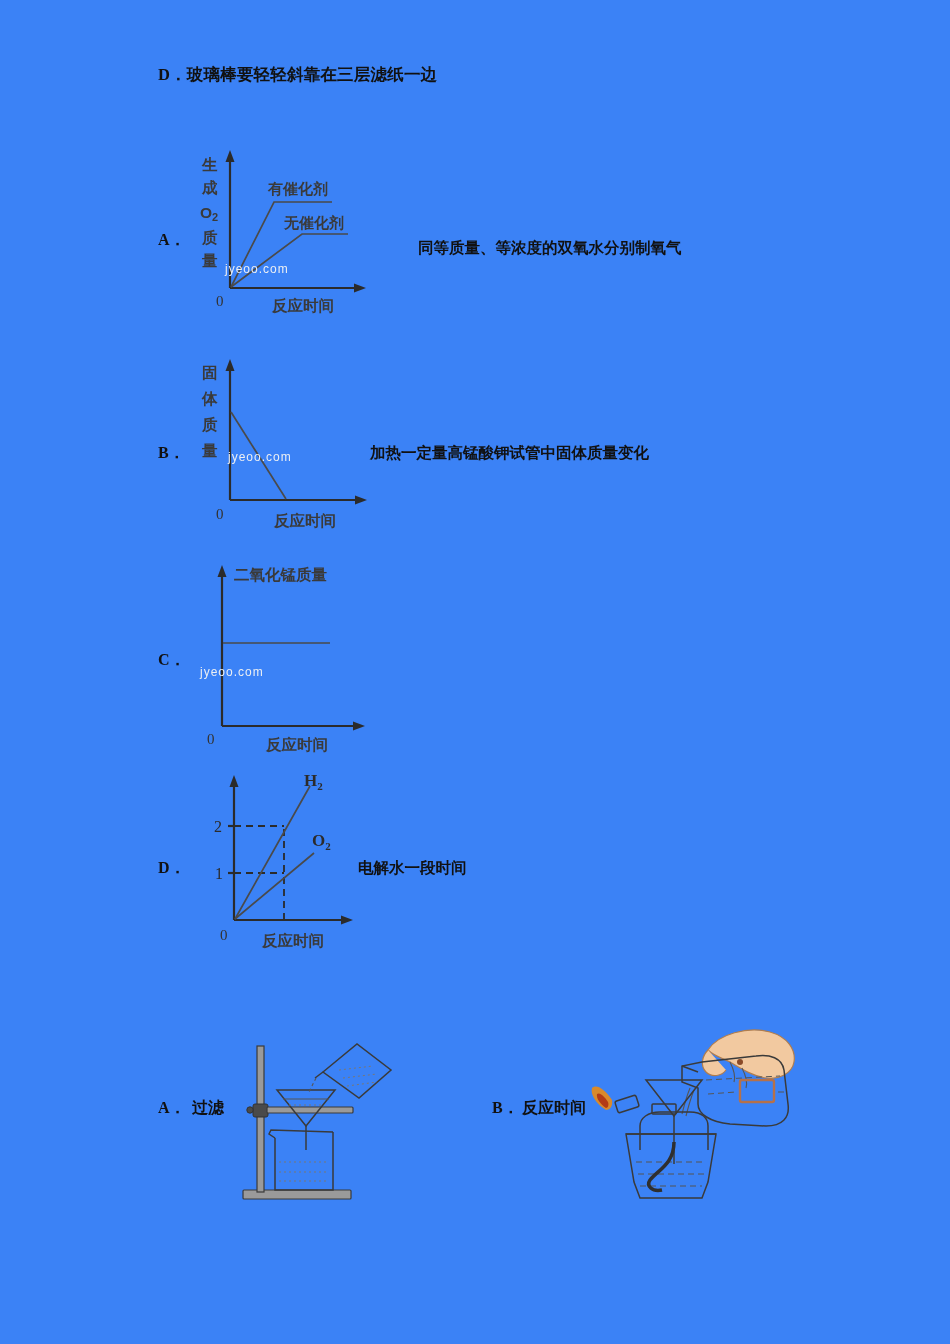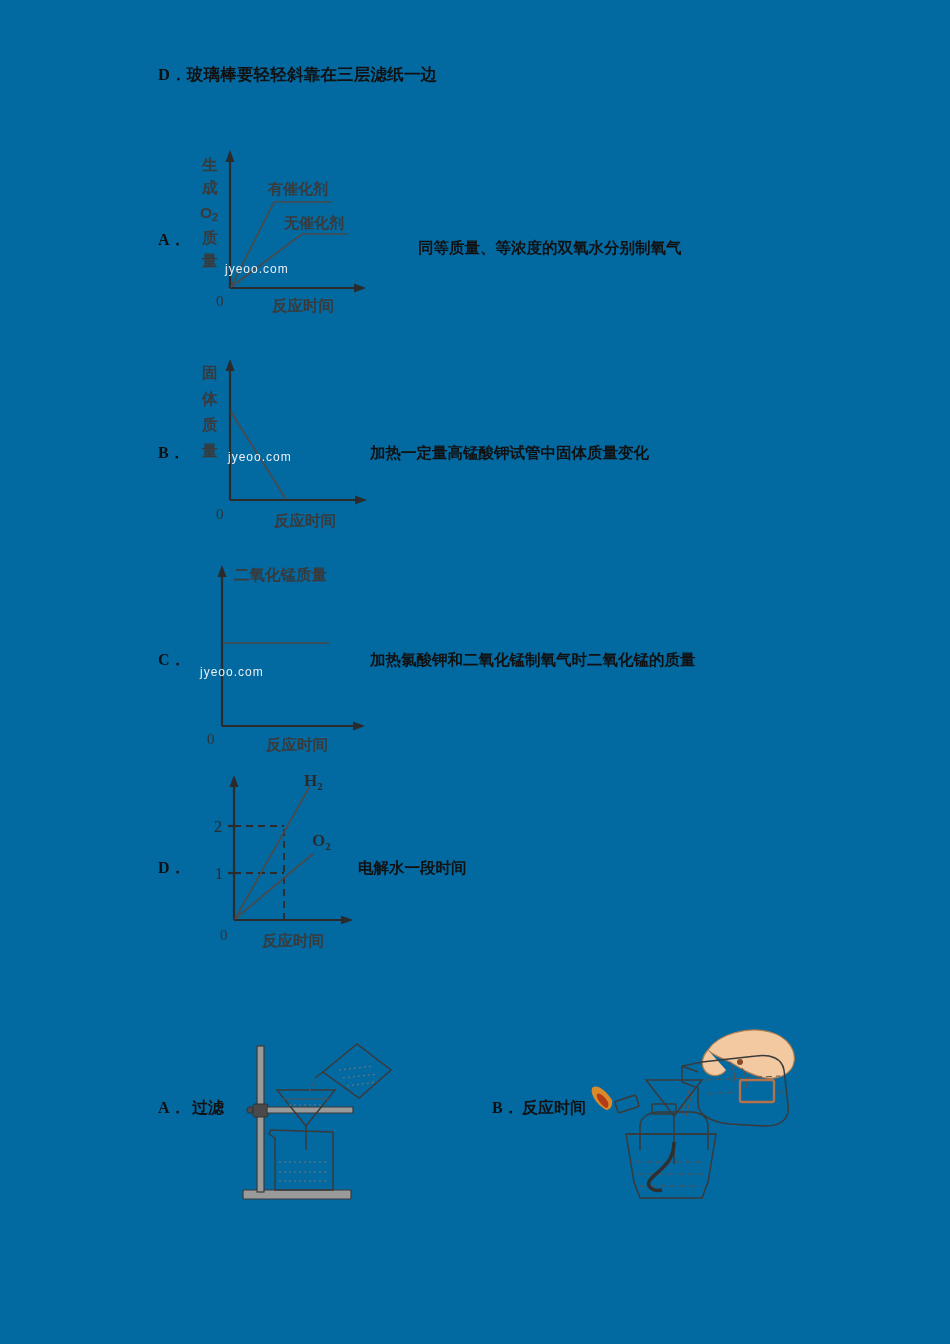--- a/index.html
+++ b/index.html
@@ -11,21 +11,21 @@
     width: 950px;
     height: 1344px;
     position: relative;
     font-family: "Liberation Serif", "DejaVu Serif", serif;
     color: #000000;
     overflow: hidden;
   }
   .page {
     position: absolute;
     inset: 0;
-    background: #0369a1;
+    background: #3b82f6;
     text-align: center;
   }
   .txt {
     position: absolute;
     white-space: nowrap;
     font-weight: bold;
     color: #111;
   }
   .stem {
     font-size: 16.5px;
@@ -178,21 +178,20 @@
 
       <line class="curve" x1="25" y1="85" x2="132" y2="85"></line>
 
       <text class="zero" x="9" y="186">0</text>
       <text class="axlabel" x="68" y="192">反应时间</text>
     </svg>
   </div>
 
   <div class="wm" style="left:200px; top:665px;">jyeoo.com</div>
 
-  <div class="txt optdesc" style="left:370px; top:650px;">加热氯酸钾和二氧化锰制氧气时二氧化锰的质量</div>
 
   <div class="txt optlabel" style="left:158px; top:858px;">D．</div>
 
   <div class="figure" style="left:192px; top:768px;">
     <svg width="190" height="185" viewBox="0 0 190 185">
       <line class="axis" x1="42" y1="152" x2="42" y2="16"></line>
       <polygon points="42,7 37.5,19 46.5,19" fill="#2b2b2b"></polygon>
       <line class="axis" x1="42" y1="152" x2="152" y2="152"></line>
       <polygon points="161,152 149,147.5 149,156.5" fill="#2b2b2b"></polygon>
 

